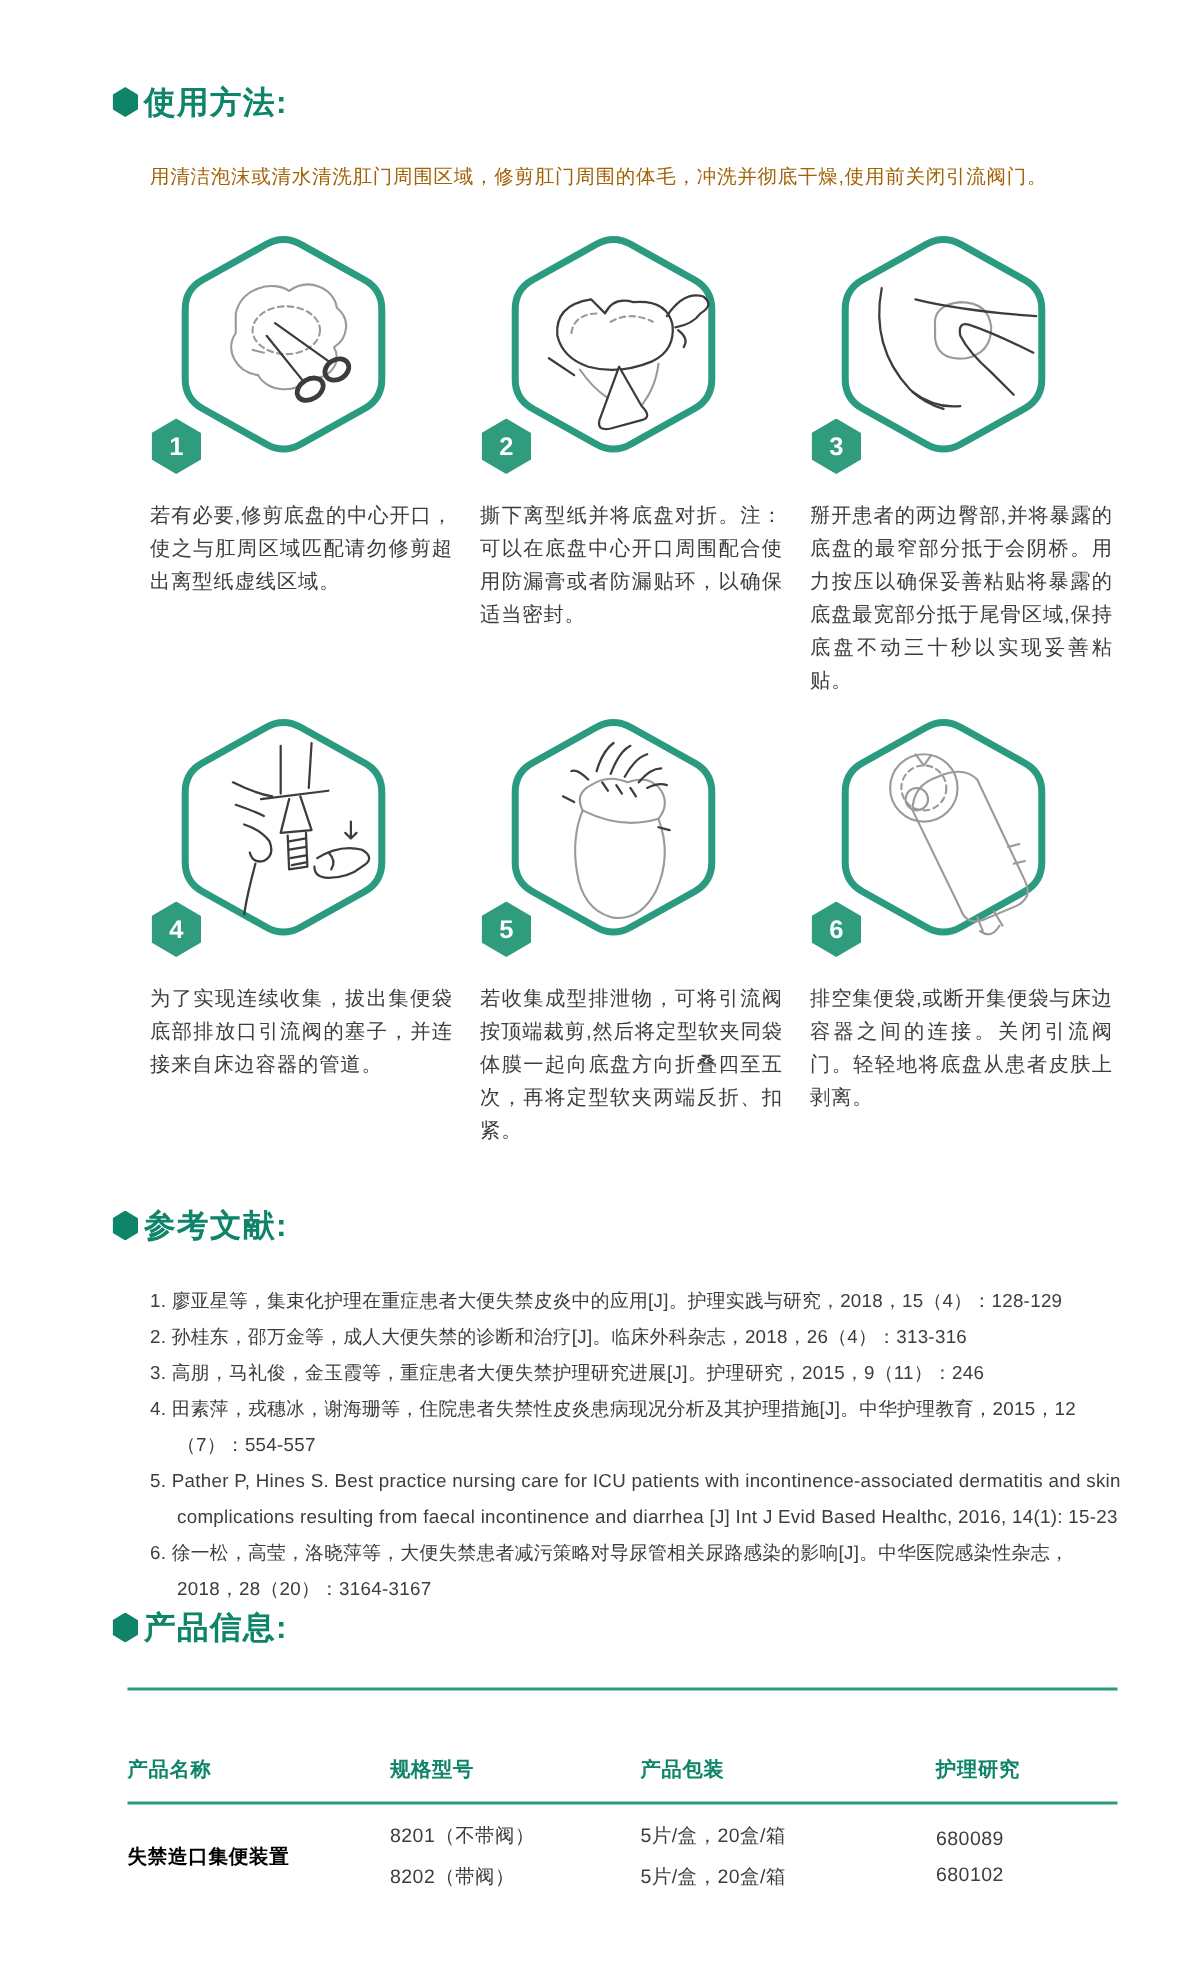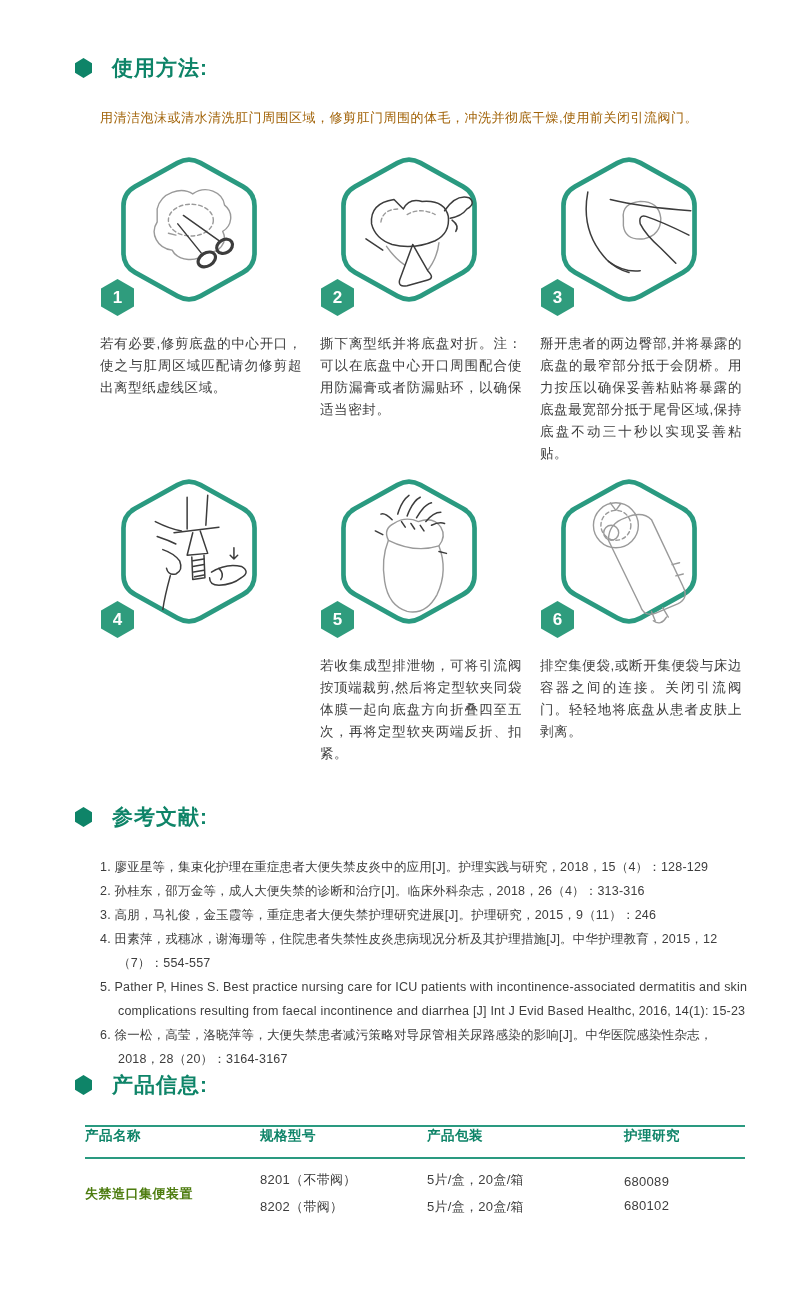--- a/index.html
+++ b/index.html
@@ -4,21 +4,21 @@
 <style>
   html,body{margin:0;padding:0;}
   body{
     width:790px;height:1310px;overflow:hidden;background:#ffffff;
     font-family:"Liberation Sans","DejaVu Sans",sans-serif;
     color:#3d3d3d;
   }
   .page{padding:54px 25px 0 75px;}
 
   
-  .sec-head{display:flex;align-items:center;gap:20px;margin:0;}
+  .sec-head{display:flex;align-items:center;gap:4px;margin:0;}
   .hex-bullet{
     width:17px;height:20px;background:#0E8468;
     clip-path:polygon(50% 0,100% 26%,100% 74%,50% 100%,0 74%,0 26%);
     flex:0 0 auto;
   }
   .sec-title{color:#0E8468;font-size:21px;font-weight:bold;letter-spacing:1px;}
 
   
   .intro{margin:27px 0 0 25px;font-size:13px;color:#a16207;letter-spacing:0.5px;}
 
@@ -49,28 +49,29 @@
   .refs-head{margin-top:32px;}
   .ref-list{margin:24px 0 0 25px;width:648px;font-size:12.5px;line-height:1.92;color:#3d3d3d;}
   .ref-item{padding-left:18px;text-indent:-18px;letter-spacing:0.2px;}
 
   
   .prod-head{}
   .ptable{margin:26px 0 0 10px;width:660px;}
   .t-rule{height:2px;background:#2A9A80;}
   .t-head{
     display:grid;grid-template-columns:175px 167px 197px 121px;
-    padding:0 0 12px 0;
+    padding:28px 0 12px 0;
+    margin-top:16px;
   }
   .t-head div{color:#0E8468;font-size:13.5px;font-weight:bold;letter-spacing:0.5px;}
   .t-body{
     display:grid;grid-template-columns:175px 167px 197px 121px;
     padding:12px 0 14px 0;align-items:center;
   }
-  .t-name{font-size:13px;font-weight:bold;color:#4d7c0f;letter-spacing:0.5px;}
+  .t-name{font-size:13px;font-weight:bold;color:#000000;letter-spacing:0.5px;}
   .t-col{display:flex;flex-direction:column;gap:9px;}
   .t-col div{font-size:13px;color:#3d3d3d;letter-spacing:0.3px;}
 </style>
 </head>
 <body>
 
 <div class="page">
 
   <div class="sec-head">
     <span class="hex-bullet"></span>
@@ -159,20 +160,21 @@
             <path class="dk" d="M60,112 Q54,134 52,148"></path>
             <path class="dk" d="M104,108 Q120,98 136,102 Q146,108 136,114 Q126,122 112,122 Q102,122 102,114"></path>
             <path class="dk" d="M112,104 Q118,110 114,116"></path>
             <path class="dk" stroke-width="2" d="M128,82 L128,94 M128,94 L124,90 M128,94 L132,90"></path>
           </g>
         </svg>
         <div class="badge">
             <span>4</span>
           </div>
       </div>
+      <div class="step-text">为了实现连续收集，拔出集便袋底部排放口引流阀的塞子，并连接来自床边容器的管道。</div>
     </div>
 
     <div class="step">
       <div class="hex-fig">
         <svg class="hex-svg" width="150" height="161" viewBox="0 0 160 172">
           <path d="M67.8,14.8 Q80,8 92.2,14.8 L137.8,40.2 Q150,47 150,61 L150,111 Q150,125 137.8,131.8 L92.2,157.2 Q80,164 67.8,157.2 L22.2,131.8 Q10,125 10,111 L10,61 Q10,47 22.2,40.2 Z" fill="#ffffff" stroke="#2A9A80" stroke-width="5"></path>
           <g class="ill">
             <path class="lt" stroke-width="1.8" d="M58,74 Q52,62 64,56 Q76,48 90,54 Q106,48 114,60 Q120,70 112,80 Q122,106 110,132 Q98,154 78,150 Q58,144 54,118 Q50,94 58,74 Z"></path>
             <path class="lt" d="M58,74 Q86,88 112,80"></path>
             <path class="dk" d="M68,46 Q72,32 80,26"></path>

